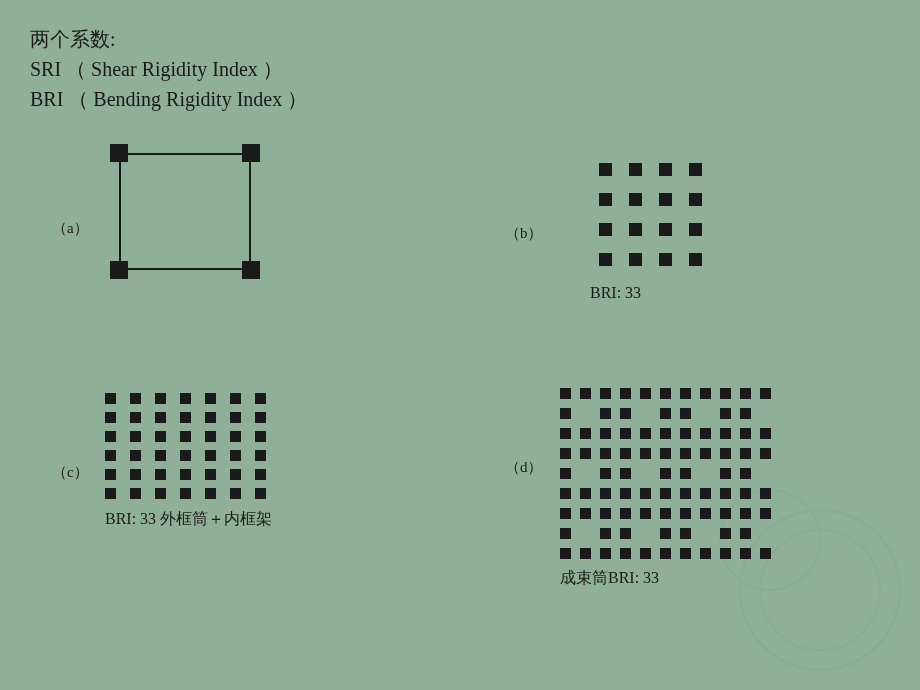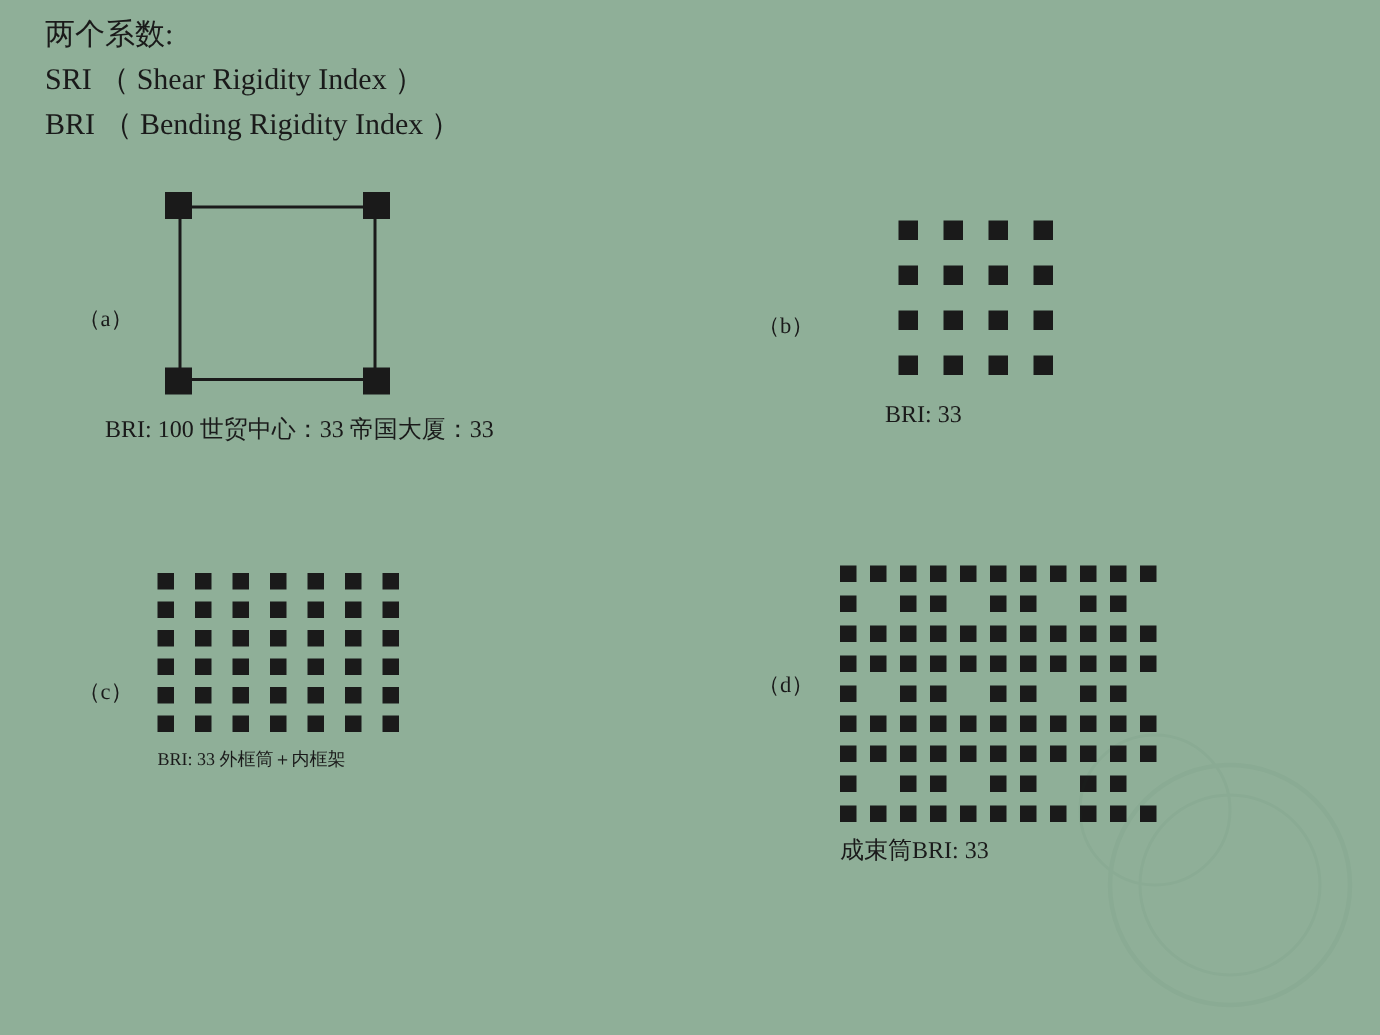--- a/index.html
+++ b/index.html
@@ -21,21 +21,21 @@
       height: 400px;
       opacity: 0.15;
       pointer-events: none;
     }
 
     .content {
       position: absolute;
       top: 0; left: 0;
       width: 920px;
       height: 546px;
-      padding: 8px 30px;
+      padding: 24px 30px;
     }
 
     
     .header {
       margin-bottom: 10px;
     }
     .header-line {
       font-size: 20px;
       color: #1a1a1a;
       line-height: 1.5;
@@ -60,21 +60,20 @@
 
       <div style="position:relative; width:160px; height:145px; margin-left:55px; margin-top:5px;">
 
         <div style="position:absolute;top:14px;left:14px;width:132px;height:117px;border:2.5px solid #1a1a1a;"></div>
 
         <div style="position:absolute;top:5px;left:5px;width:18px;height:18px;background:#1a1a1a;"></div>
         <div style="position:absolute;top:5px;left:137px;width:18px;height:18px;background:#1a1a1a;"></div>
         <div style="position:absolute;top:122px;left:5px;width:18px;height:18px;background:#1a1a1a;"></div>
         <div style="position:absolute;top:122px;left:137px;width:18px;height:18px;background:#1a1a1a;"></div>
       </div>
-      <div style="font-size:16px;color:#1a1a1a;margin-top:8px;margin-left:20px;">BRI: 100        世贸中心：33   帝国大厦：33</div>
     </div>
 
     <div style="position:relative; padding:10px 20px 5px 40px;">
       <span style="position:absolute; left:15px; top:100px; font-size:15px; color:#1a1a1a;">（b）</span>
 
       <div style="display:grid; grid-template-columns: repeat(4,30px); grid-template-rows:repeat(4,30px); margin-top:20px; margin-left:60px;">
 
         <div style="display:flex;align-items:center;justify-content:center;">
             <div style="width:13px;height:13px;background:#1a1a1a;"></div>
           </div>
@@ -180,21 +179,21 @@
         <div style="display:flex;gap:14px;align-items:center;margin-top:6px;">
           <div style="width:11px;height:11px;background:#1a1a1a;"></div>
           <div style="width:11px;height:11px;background:#1a1a1a;"></div>
           <div style="width:11px;height:11px;background:#1a1a1a;"></div>
           <div style="width:11px;height:11px;background:#1a1a1a;"></div>
           <div style="width:11px;height:11px;background:#1a1a1a;"></div>
           <div style="width:11px;height:11px;background:#1a1a1a;"></div>
           <div style="width:11px;height:11px;background:#1a1a1a;"></div>
         </div>
       </div>
-      <div style="font-size:12px;color:#1a1a1a;margin-top:10px;margin-left:55px;font-weight:500;">BRI: 33  外框筒＋内框架</div>
+      <div style="font-size:16px;color:#1a1a1a;margin-top:10px;margin-left:55px;font-weight:500;">BRI: 33  外框筒＋内框架</div>
     </div>
 
     <div style="position:relative; padding:5px 20px 5px 30px;">
       <span style="position:absolute; left:15px; top:80px; font-size:15px; color:#1a1a1a;">（d）</span>
 
       <div style="position:relative; width:220px; height:175px; margin-left:40px; margin-top:5px;">
 
         <div id="bundle-grid" style="position: absolute; top: 0px; left: 0px; width: 220px; height: 180px;">
             <div style="position: absolute; left: 0px; top: 0px; width: 11px; height: 11px; background: rgb(26, 26, 26);"></div>
             <div style="position: absolute; left: 20px; top: 0px; width: 11px; height: 11px; background: rgb(26, 26, 26);"></div>

